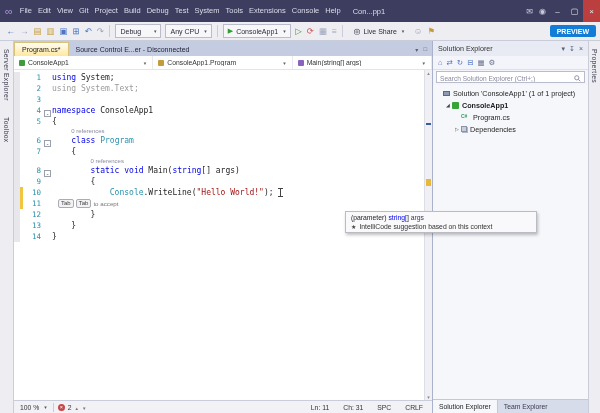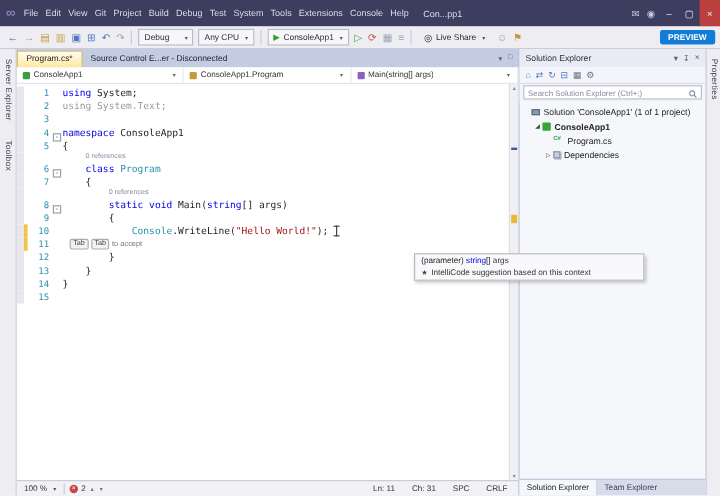--- a/index.html
+++ b/index.html
@@ -380,27 +380,20 @@
               <span class="g-fold"></span>
               <span class="code-text"><span class="tk-p">    }</span></span>
             </div>
             <div class="code-row">
               <span class="g-glyph"></span>
               <span class="g-change"></span>
               <span class="g-num">14</span>
               <span class="g-fold"></span>
               <span class="code-text"><span class="tk-p">}</span></span>
             </div>
-            <div class="code-row">
-              <span class="g-glyph"></span>
-              <span class="g-change"></span>
-              <span class="g-num">15</span>
-              <span class="g-fold"></span>
-              <span class="code-text"></span>
-            </div>
           </div>
         <div class="vscroll">
           <span class="vs-arrow up"></span>
           <span class="vs-arrow down"></span>
           <span class="vs-mark caret-mark"></span>
           <span class="vs-mark change-mark"></span>
         </div>
       </div>
 
       <div class="edstatus">

